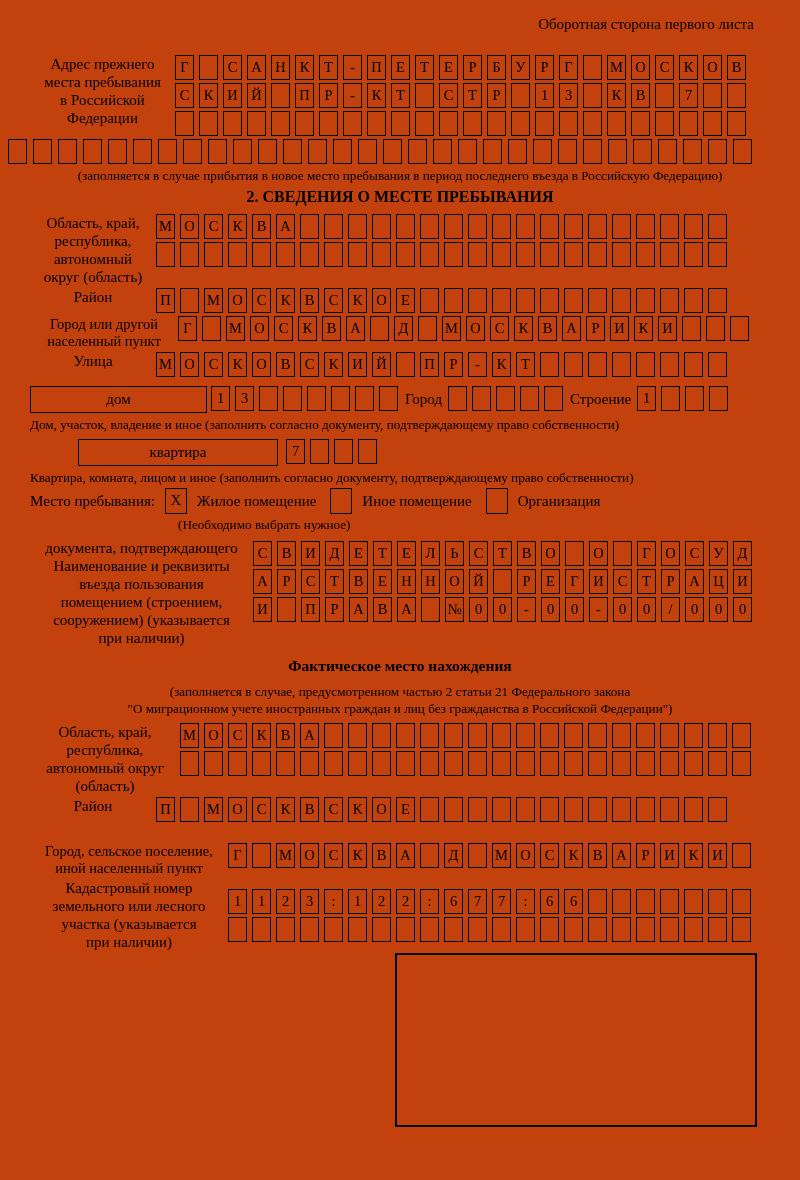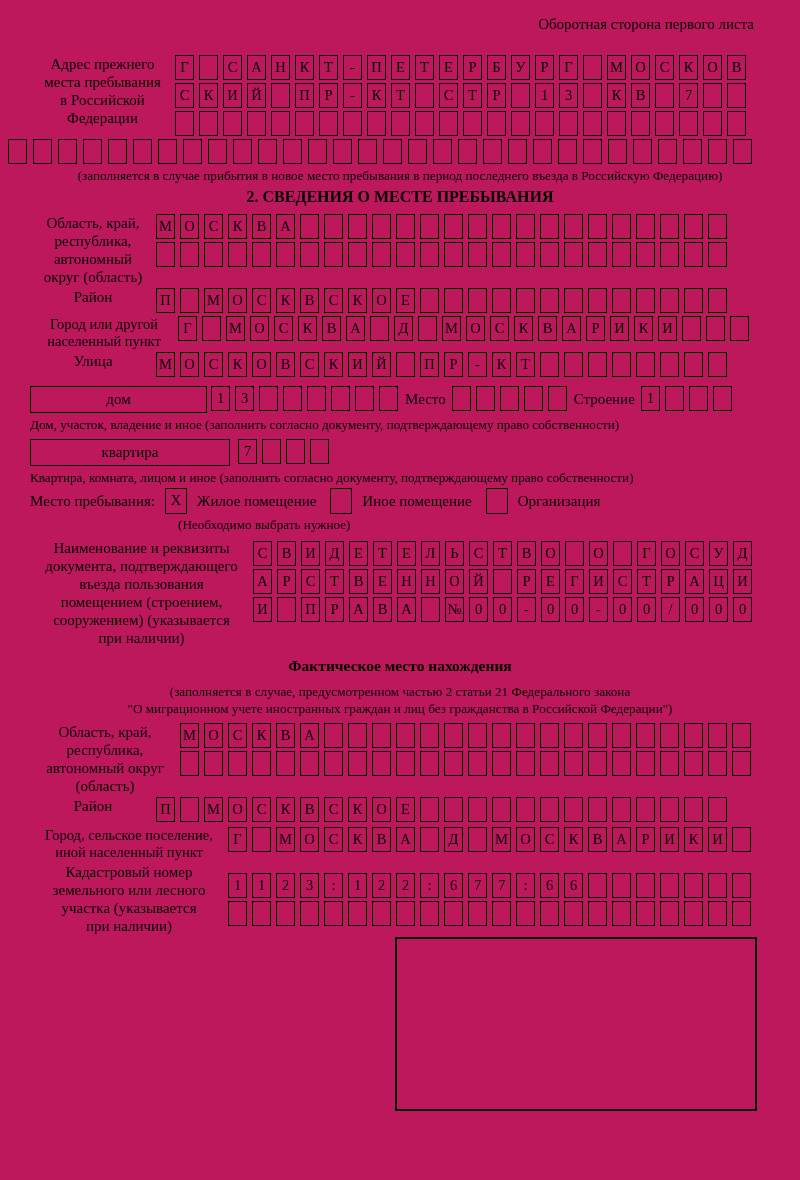--- a/index.html
+++ b/index.html
@@ -1,18 +1,18 @@
 <!DOCTYPE html>
 <html><head>
 <meta charset="utf-8">
 <style>
   html,body{margin:0;padding:0;background:#fff;color:#000;
     font-family:"Liberation Serif","DejaVu Serif",serif;}
   .page{width:800px;height:1180px;box-sizing:border-box;padding:16px 8px 0 8px;
-    position:relative;background:#be185d;overflow:hidden;}
+    position:relative;background:#c2410c;overflow:hidden;}
   .header-note{font-size:15px;text-align:right;padding-right:38px;margin-bottom:22px;}
   .frow{display:flex;align-items:flex-start;}
   .flabel{flex:0 0 auto;box-sizing:border-box;padding-left:22px;font-size:15px;line-height:18px;text-align:center;}
   .w167{width:167px}.w148{width:148px}.w170{width:170px}.w172{width:172px}
   .w220{width:220px}.w245{width:245px}
   .small-lh{line-height:17px;font-size:14.5px;}
   .cellrow{white-space:nowrap;height:28px;}
   .cell{display:inline-block;box-sizing:border-box;width:19px;height:25px;
     border:1.5px solid #000;margin-right:5px;font-size:14.5px;line-height:22px;
     text-align:center;vertical-align:top;}
@@ -21,21 +21,21 @@
   .caption{font-size:13.2px;line-height:17px;}
   .center{text-align:center;}
   .indent{padding-left:22px;}
   .sec-title{font-size:16px;font-weight:bold;text-align:center;margin:4px 0 8px;}
   .sub-title{font-size:15.5px;font-weight:bold;text-align:center;margin:10px 0 8px;}
   .house-row{display:flex;align-items:center;margin:4px 0 2px 22px;height:30px;}
   .house-row .cellrow{height:26px;}
   .field-box{box-sizing:border-box;border:1.6px solid #000;height:27px;line-height:24px;
     text-align:center;font-size:15px;flex:0 0 auto;}
   .dom{width:177px;margin-right:4px;}
-  .kv{width:200px;margin-right:8px;}
+  .kv{width:200px;margin-right:8px;margin-left:48px;}
   .inline-label{font-size:15px;margin:0 6px 0 2px;flex:0 0 auto;}
   .stay-row{display:flex;align-items:center;margin-left:22px;height:30px;font-size:15px;}
   .checkbox{box-sizing:border-box;display:inline-block;width:22px;height:26px;
     border:1.6px solid #000;text-align:center;line-height:23px;font-size:15px;flex:0 0 auto;}
   .opt-label{margin:0 14px 0 10px;}
   .choose-caption{margin-left:170px;margin-bottom:6px;}
   .doc-rows{padding-top:2px;}
   .stamp-box{width:362px;height:174px;border:2px solid #000;margin-left:387px;
     box-sizing:border-box;margin-top:2px;}
   .stamp-caption{width:390px;margin-left:380px;text-align:center;font-size:13.5px;
@@ -94,21 +94,21 @@
   </div>
 
   <div class="frow" style="margin-top:2px;">
     <div class="flabel w148">Улица</div>
     <div class="cellrow"><span class="cell">М</span><span class="cell">О</span><span class="cell">С</span><span class="cell">К</span><span class="cell">О</span><span class="cell">В</span><span class="cell">С</span><span class="cell">К</span><span class="cell">И</span><span class="cell">Й</span><span class="cell"></span><span class="cell">П</span><span class="cell">Р</span><span class="cell">-</span><span class="cell">К</span><span class="cell">Т</span><span class="cell"></span><span class="cell"></span><span class="cell"></span><span class="cell"></span><span class="cell"></span><span class="cell"></span><span class="cell"></span><span class="cell"></span></div>
   </div>
 
   <div class="house-row">
     <div class="field-box dom">дом</div>
     <div class="cellrow"><span class="cell">1</span><span class="cell">3</span><span class="cell"></span><span class="cell"></span><span class="cell"></span><span class="cell"></span><span class="cell"></span><span class="cell"></span></div>
-    <span class="inline-label">Место</span>
+    <span class="inline-label">Город</span>
     <div class="cellrow"><span class="cell"></span><span class="cell"></span><span class="cell"></span><span class="cell"></span><span class="cell"></span></div>
     <span class="inline-label">Строение</span>
     <div class="cellrow"><span class="cell">1</span><span class="cell"></span><span class="cell"></span><span class="cell"></span></div>
   </div>
   <div class="caption indent">Дом, участок, владение и иное (заполнить согласно документу, подтверждающему право собственности)</div>
 
   <div class="house-row">
     <div class="field-box kv">квартира</div>
     <div class="cellrow"><span class="cell">7</span><span class="cell"></span><span class="cell"></span><span class="cell"></span></div>
   </div>
@@ -120,22 +120,22 @@
     <span class="opt-label">Жилое помещение</span>
     <span class="checkbox"></span>
     <span class="opt-label">Иное помещение</span>
     <span class="checkbox"></span>
     <span class="opt-label">Организация</span>
   </div>
   <div class="caption choose-caption">(Необходимо выбрать нужное)</div>
 
   <div class="frow">
     <div class="flabel w245">
+      <div>документа, подтверждающего</div>
       <div>Наименование и реквизиты</div>
-      <div>документа, подтверждающего</div>
       <div>въезда пользования</div>
       <div>помещением (строением,</div>
       <div>сооружением) (указывается</div>
       <div>при наличии)</div>
     </div>
     <div class="doc-rows">
       <div class="cellrow"><span class="cell">С</span><span class="cell">В</span><span class="cell">И</span><span class="cell">Д</span><span class="cell">Е</span><span class="cell">Т</span><span class="cell">Е</span><span class="cell">Л</span><span class="cell">Ь</span><span class="cell">С</span><span class="cell">Т</span><span class="cell">В</span><span class="cell">О</span><span class="cell"></span><span class="cell">О</span><span class="cell"></span><span class="cell">Г</span><span class="cell">О</span><span class="cell">С</span><span class="cell">У</span><span class="cell">Д</span></div>
       <div class="cellrow"><span class="cell">А</span><span class="cell">Р</span><span class="cell">С</span><span class="cell">Т</span><span class="cell">В</span><span class="cell">Е</span><span class="cell">Н</span><span class="cell">Н</span><span class="cell">О</span><span class="cell">Й</span><span class="cell"></span><span class="cell">Р</span><span class="cell">Е</span><span class="cell">Г</span><span class="cell">И</span><span class="cell">С</span><span class="cell">Т</span><span class="cell">Р</span><span class="cell">А</span><span class="cell">Ц</span><span class="cell">И</span></div>
       <div class="cellrow"><span class="cell">И</span><span class="cell"></span><span class="cell">П</span><span class="cell">Р</span><span class="cell">А</span><span class="cell">В</span><span class="cell">А</span><span class="cell"></span><span class="cell">№</span><span class="cell">0</span><span class="cell">0</span><span class="cell">-</span><span class="cell">0</span><span class="cell">0</span><span class="cell">-</span><span class="cell">0</span><span class="cell">0</span><span class="cell">/</span><span class="cell">0</span><span class="cell">0</span><span class="cell">0</span></div>
     </div>
@@ -156,21 +156,21 @@
       <div class="cellrow"><span class="cell">М</span><span class="cell">О</span><span class="cell">С</span><span class="cell">К</span><span class="cell">В</span><span class="cell">А</span><span class="cell"></span><span class="cell"></span><span class="cell"></span><span class="cell"></span><span class="cell"></span><span class="cell"></span><span class="cell"></span><span class="cell"></span><span class="cell"></span><span class="cell"></span><span class="cell"></span><span class="cell"></span><span class="cell"></span><span class="cell"></span><span class="cell"></span><span class="cell"></span><span class="cell"></span><span class="cell"></span></div>
       <div class="cellrow"><span class="cell"></span><span class="cell"></span><span class="cell"></span><span class="cell"></span><span class="cell"></span><span class="cell"></span><span class="cell"></span><span class="cell"></span><span class="cell"></span><span class="cell"></span><span class="cell"></span><span class="cell"></span><span class="cell"></span><span class="cell"></span><span class="cell"></span><span class="cell"></span><span class="cell"></span><span class="cell"></span><span class="cell"></span><span class="cell"></span><span class="cell"></span><span class="cell"></span><span class="cell"></span><span class="cell"></span></div>
     </div>
   </div>
 
   <div class="frow" style="margin-top:2px;">
     <div class="flabel w148">Район</div>
     <div class="cellrow"><span class="cell">П</span><span class="cell"></span><span class="cell">М</span><span class="cell">О</span><span class="cell">С</span><span class="cell">К</span><span class="cell">В</span><span class="cell">С</span><span class="cell">К</span><span class="cell">О</span><span class="cell">Е</span><span class="cell"></span><span class="cell"></span><span class="cell"></span><span class="cell"></span><span class="cell"></span><span class="cell"></span><span class="cell"></span><span class="cell"></span><span class="cell"></span><span class="cell"></span><span class="cell"></span><span class="cell"></span><span class="cell"></span></div>
   </div>
 
-  <div class="frow" style="margin-top:2px;">
+  <div class="frow" style="margin-top:18px;">
     <div class="flabel w220 small-lh">
       <div>Город, сельское поселение,</div>
       <div>иной населенный пункт</div>
     </div>
     <div class="cellrow"><span class="cell">Г</span><span class="cell"></span><span class="cell">М</span><span class="cell">О</span><span class="cell">С</span><span class="cell">К</span><span class="cell">В</span><span class="cell">А</span><span class="cell"></span><span class="cell">Д</span><span class="cell"></span><span class="cell">М</span><span class="cell">О</span><span class="cell">С</span><span class="cell">К</span><span class="cell">В</span><span class="cell">А</span><span class="cell">Р</span><span class="cell">И</span><span class="cell">К</span><span class="cell">И</span><span class="cell"></span></div>
   </div>
 
   <div class="frow" style="margin-top:2px;">
     <div class="flabel w220">
       <div>Кадастровый номер</div>

